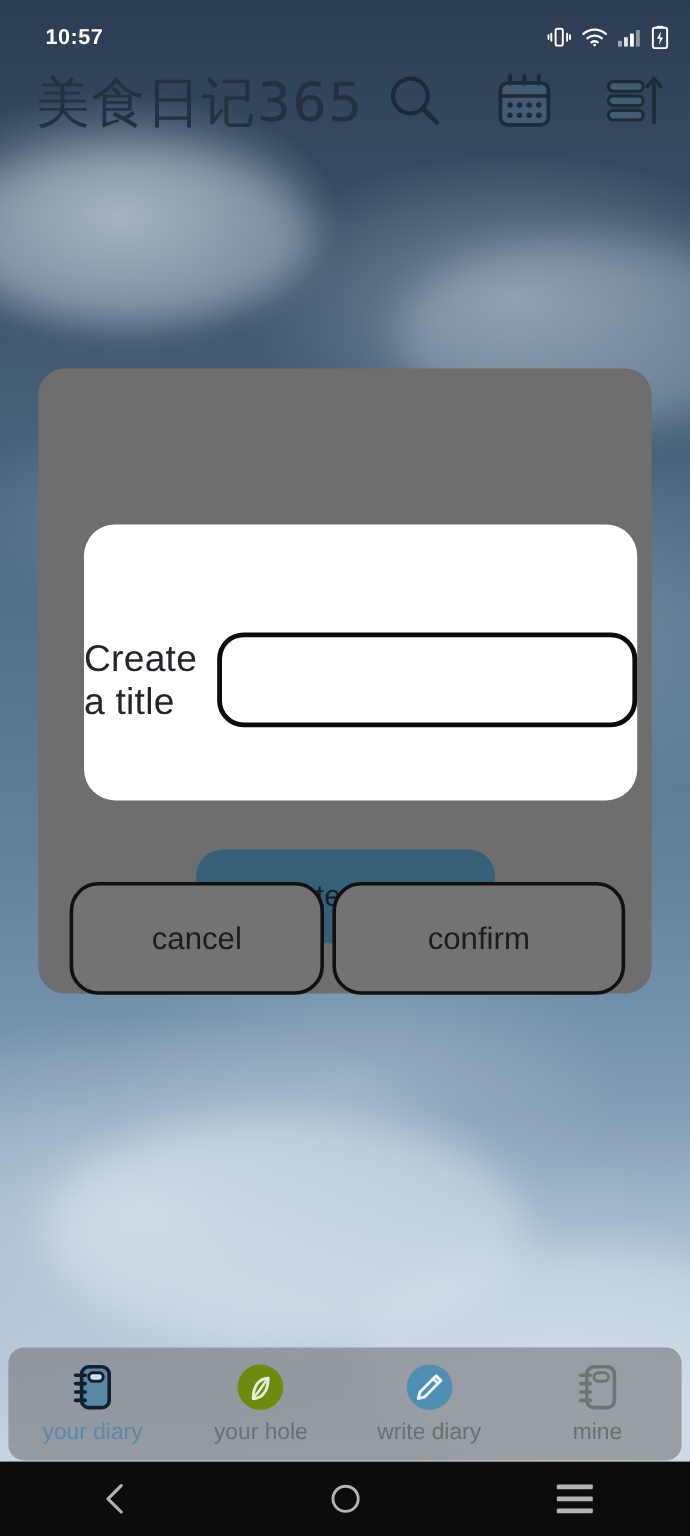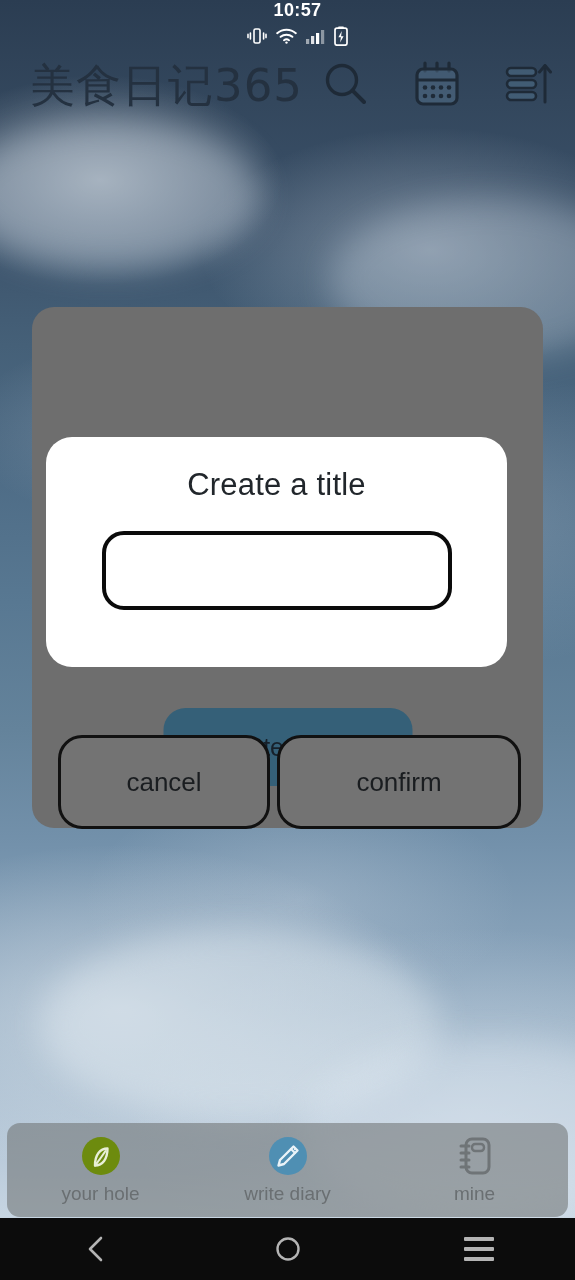--- a/index.html
+++ b/index.html
@@ -46,23 +46,22 @@
     position:absolute;
     border-radius:50%;
     filter:blur(16px);
     background:rgba(226,234,242,.34);
   }
 
   
   .statusbar {
     position:absolute; top:0; left:0; right:0; height:46px;
     display:flex; align-items:center; justify-content:space-between;
-    padding:0 18px 0 38px;
+    padding:16px 18px 0 38px;
     z-index:30;
-    flex-direction:column;
   }
   .clock {
     color:#ffffff; font-size:18px; font-weight:bold;
     letter-spacing:.4px;
   }
   .sysicons { display:flex; align-items:center; gap:9px; }
   .sysicons svg { display:block; }
 
   
   .appbar {
@@ -103,25 +102,25 @@
     width:249px; height:78px;
     background:#356078;
     border-radius:22px;
     display:flex; align-items:center; justify-content:center;
     color:#16202a; font-size:25px;
   }
 
   
   .dialog {
     position:absolute;
-    left:46px; top:437px; width:461px; height:230px;
+    left:70px; top:437px; width:461px; height:230px;
     background:#ffffff;
     border-radius:26px;
     z-index:40;
-    display:flex; flex-direction:column; align-items:center;
+    display:flex; flex-direction:row; align-items:center;justify-content:center;
   }
   .dialog-title {
     margin-top:30px;
     font-size:31px; color:#21262b; letter-spacing:.2px;
   }
   .dialog-input {
     margin-top:28px;
     width:350px; height:79px;
     border:4px solid #0b0b0b;
     border-radius:22px;
@@ -271,20 +270,35 @@
   <div class="dialog">
     <div class="dialog-title">Create a title</div>
     <input class="dialog-input" type="text" placeholder="" style="">
   </div>
 
   <div class="dlg-btn" id="btn-cancel">cancel</div>
   <div class="dlg-btn" id="btn-confirm">confirm</div>
 
   <div class="tabbar">
 
+    <div class="tab active">
+      <div class="tab-ico">
+        <svg width="34" height="40" viewBox="0 0 34 40">
+          <rect x="8" y="3" width="23" height="34" rx="6" fill="#5a87a3" stroke="#10202c" stroke-width="3"></rect>
+          <rect x="14" y="8" width="12" height="7" rx="3.2" fill="#cfe0ea" stroke="#10202c" stroke-width="2.4"></rect>
+          <g stroke="#10202c" stroke-width="3" stroke-linecap="round">
+            <path d="M3 10 L11 10"></path>
+              <path d="M3 17 L11 17"></path>
+            <path d="M3 24 L11 24"></path>
+              <path d="M3 31 L11 31"></path>
+          </g>
+        </svg>
+      </div>
+      <div class="tab-label">your diary</div>
+    </div>
 
     <div class="tab">
       <div class="tab-ico">
         <svg width="40" height="40" viewBox="0 0 40 40">
           <circle cx="20" cy="20" r="19" fill="#6d8b0e"></circle>
           <path d="M26.5 12.5 C26.5 23 21.5 29.5 14 29.5 C14 19 19 12.5 26.5 12.5 Z" fill="none" stroke="#e8efd7" stroke-width="2.4" stroke-linejoin="round"></path>
           <path d="M14 29.5 C17.5 25 21.5 19.5 24.5 15" fill="none" stroke="#e8efd7" stroke-width="2.1" stroke-linecap="round"></path>
         </svg>
       </div>
       <div class="tab-label">your hole</div>

